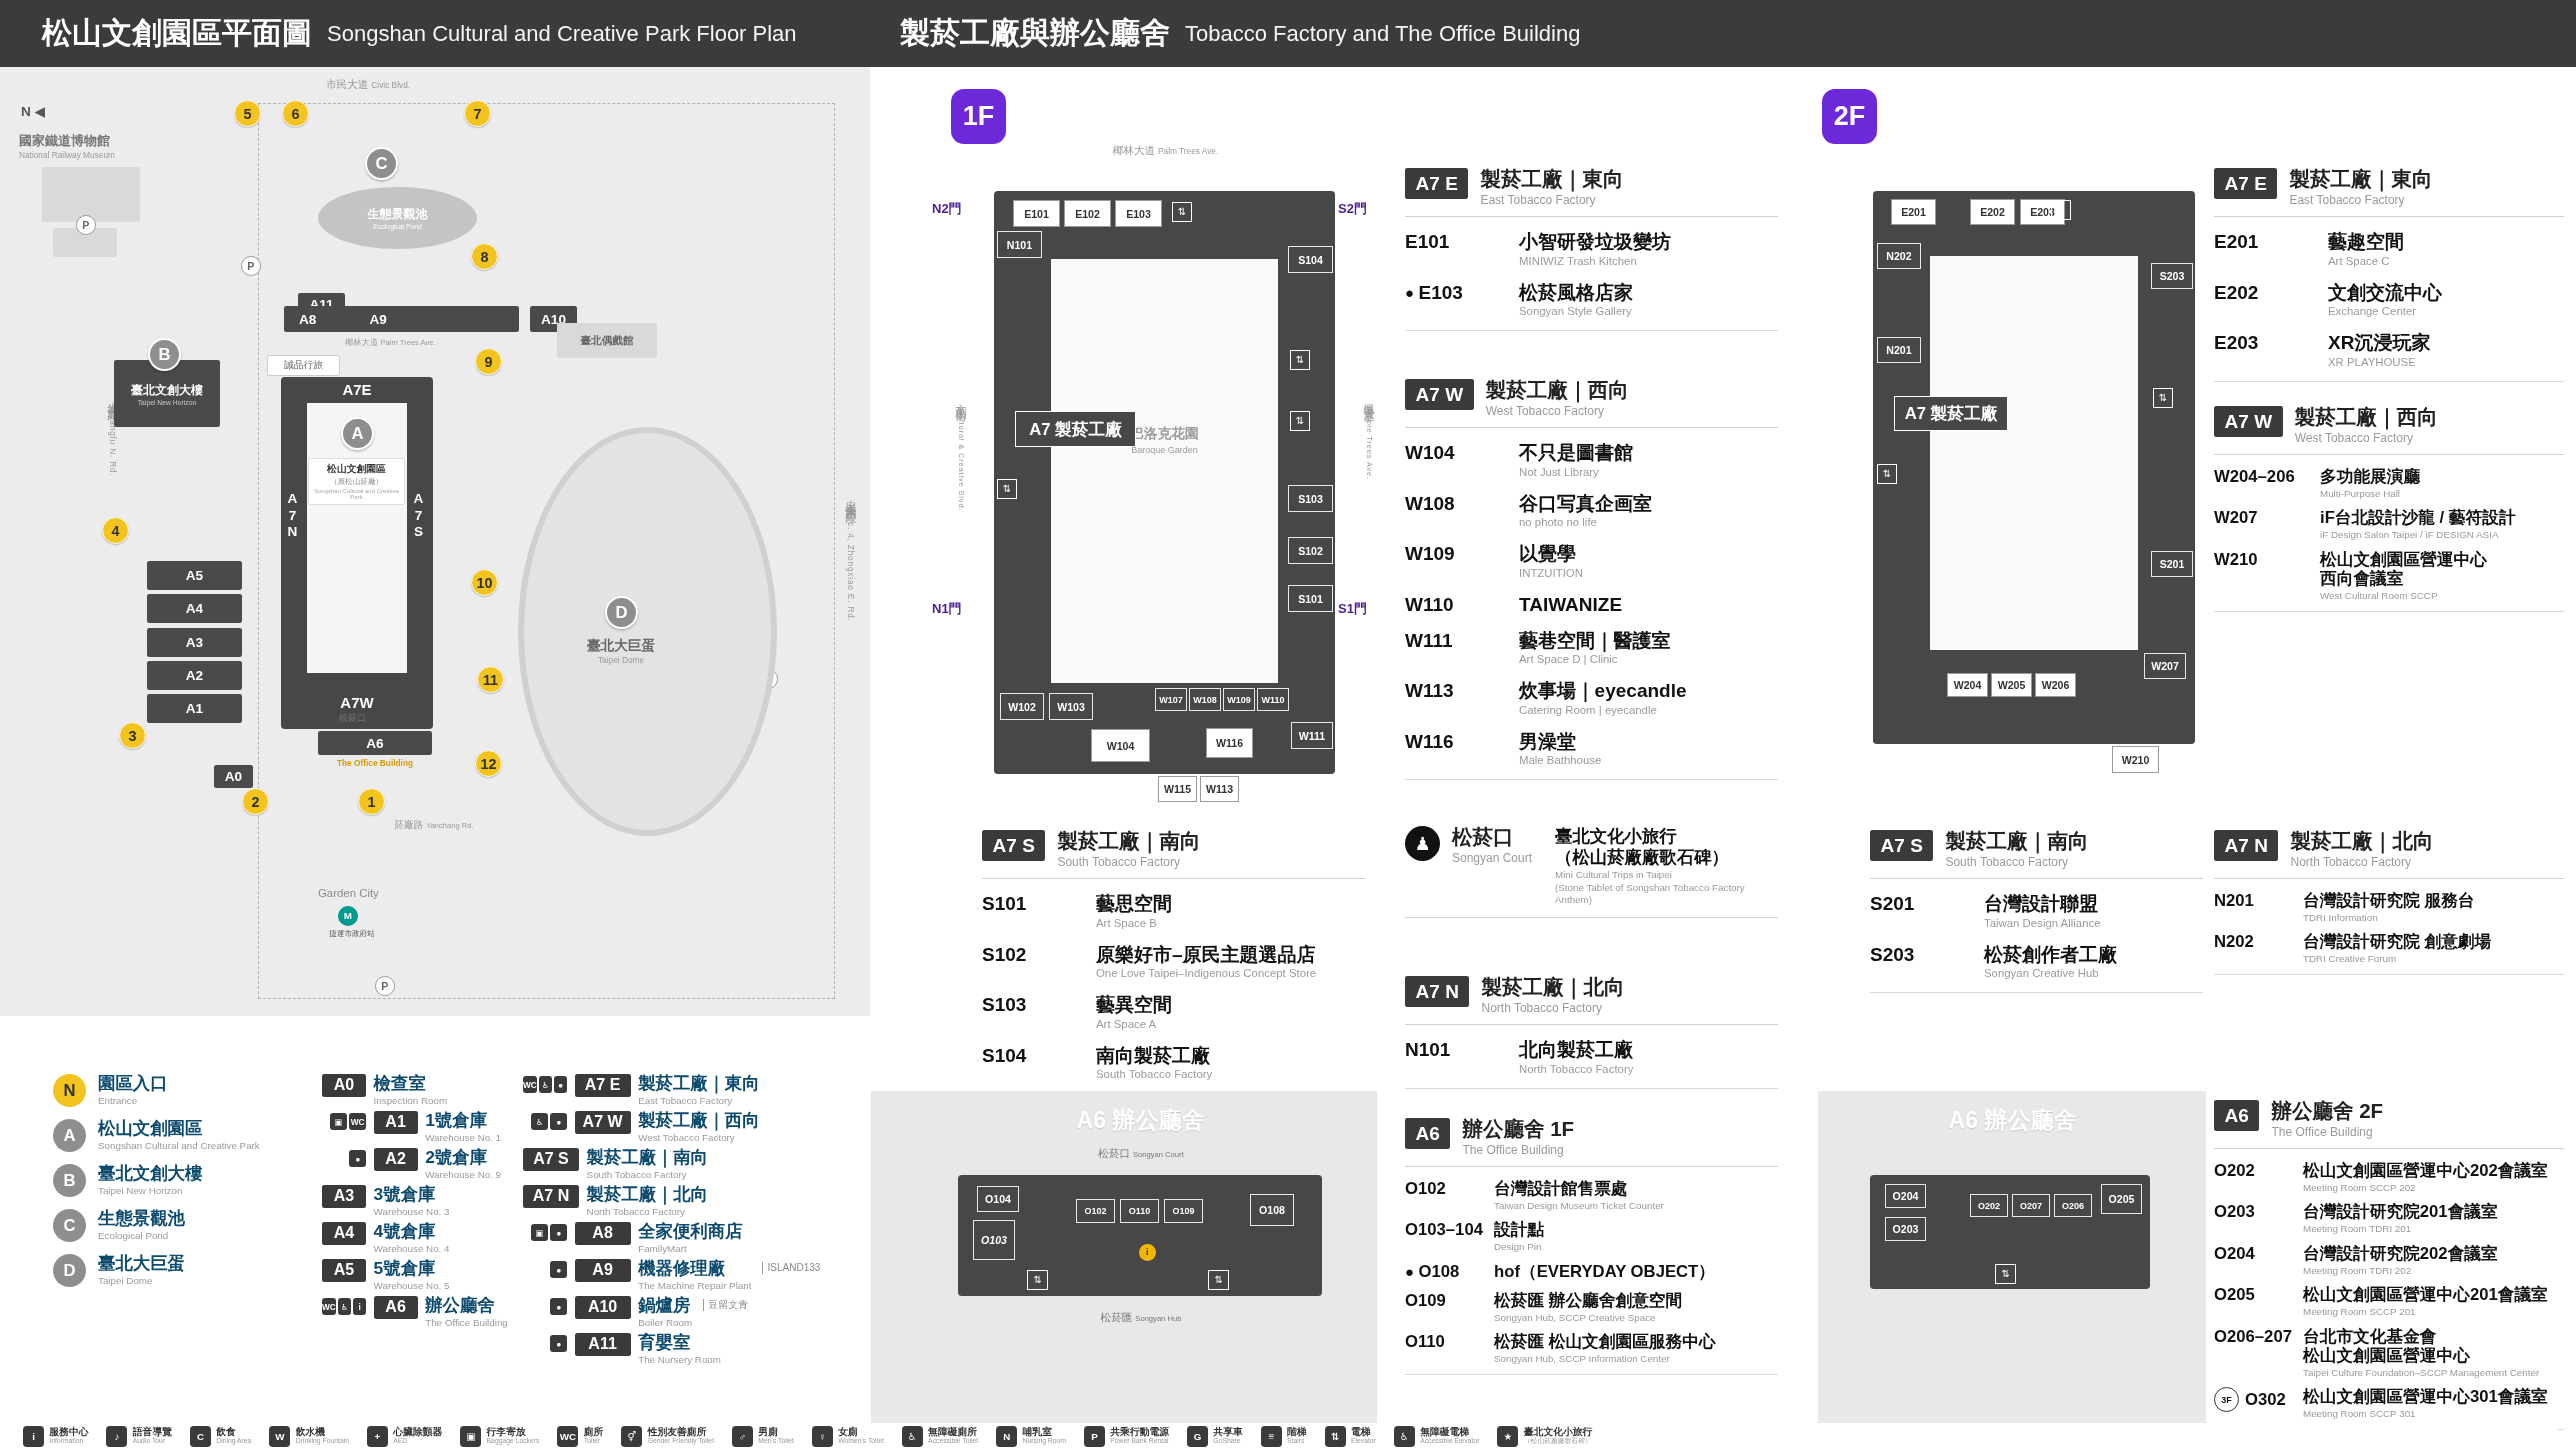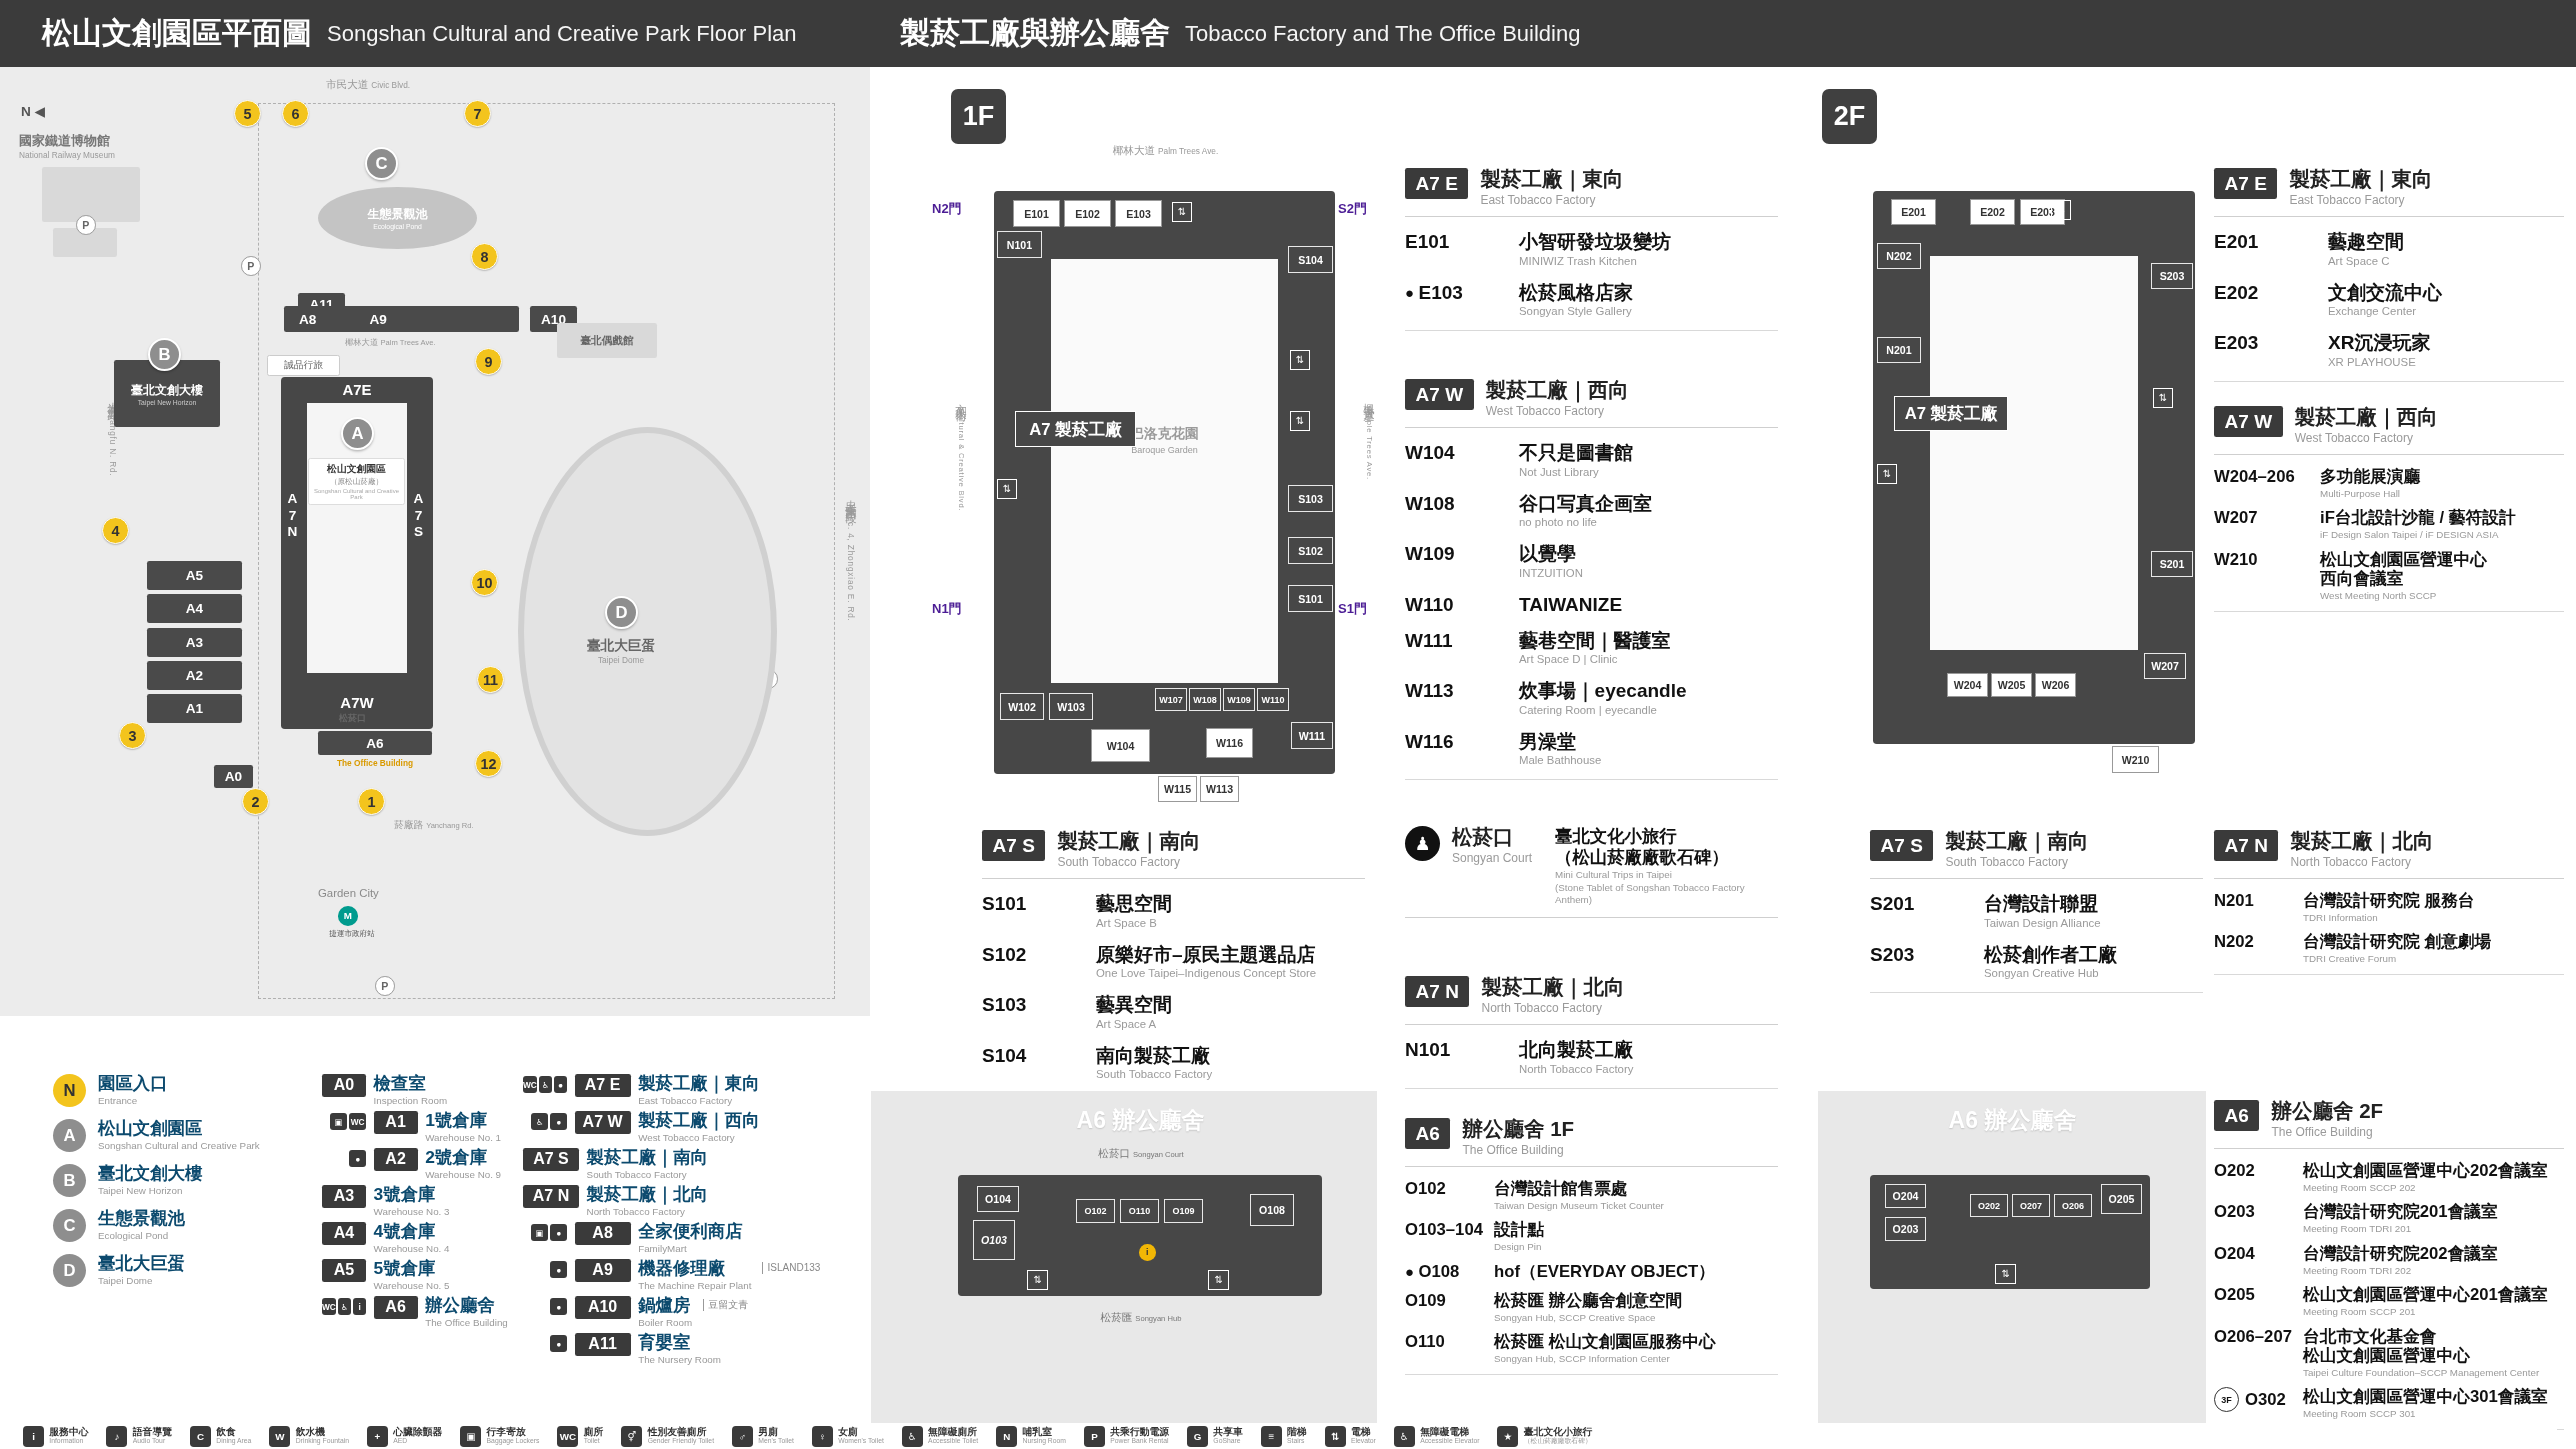--- a/index.html
+++ b/index.html
@@ -63,21 +63,21 @@
   .badge3f{display:inline-flex;width:23px;height:23px;border:1.5px solid #333;border-radius:50%;align-items:center;justify-content:center;font-size:9px;font-weight:bold;margin-right:6px;flex-shrink:0;}
   .room-names{display:flex;flex-direction:column;}
   .room-zh{font-size:19px;font-weight:bold;color:#111;line-height:1.15;}
   .room-en{font-size:11.4px;color:#9a9a9a;margin-top:1.5px;line-height:1.2;}
   .compact .room-code{width:89px;font-size:16.7px;}
   .compact .room-zh{font-size:16.7px;}
   .compact .room-en{font-size:9.8px;}
   .compact .room-row{padding:4.5px 0;}
   .wide-code .room-code{width:106px;}
 
-  .floor-label{width:55px;height:55px;background:#404040;color:#fff;border-radius:7px;display:flex;align-items:center;justify-content:center;font-size:27px;font-weight:bold;}
+  .floor-label{width:55px;height:55px;background:#6d28d9;color:#fff;border-radius:13px;display:flex;align-items:center;justify-content:center;font-size:27px;font-weight:bold;}
 
   
   .plan-court{background:#fafafa;}
   .plan-label{border:1.5px solid #fff;background:#474747;color:#fff;font-size:16.7px;font-weight:bold;display:flex;align-items:center;justify-content:center;}
   .room-w{border:1.5px solid #e8e8e8;color:#fff;font-size:10.6px;font-weight:bold;display:flex;align-items:center;justify-content:center;background:transparent;}
   .room-w.sm{font-size:9px;border-width:0.8px;}
   .room-b{background:#fff;border:0.8px solid #999;color:#333;font-size:10.6px;font-weight:bold;display:flex;align-items:center;justify-content:center;}
   .stair{border:0.8px solid #fff;color:#fff;font-size:9.8px;display:flex;align-items:center;justify-content:center;}
   .gate{font-weight:bold;color:#4c1d95;font-size:13px;white-space:nowrap;}
   .garden{text-align:center;color:#9a9a9a;}
@@ -952,21 +952,21 @@
 
         <div class="room-row">
           <span class="room-code">
             <span class="codeline">
               <span>W210</span>
             </span>
           </span>
           <span class="room-names">
             <span class="room-zh">松山文創園區營運中心</span>
             <span class="room-zh">西向會議室</span>
-            <span class="room-en">West Meeting North SCCP</span>
+            <span class="room-en">West Cultural Room SCCP</span>
           </span>
         </div>
       </div>
   </div>
 
   <div class="abs" style="left:1870px;top:830px;width:333px;">
     <div class="sec-head">
       <span class="tag">A7 S</span>
       <span class="sec-titles">
         <span class="sec-title-zh">製菸工廠｜南向</span>

